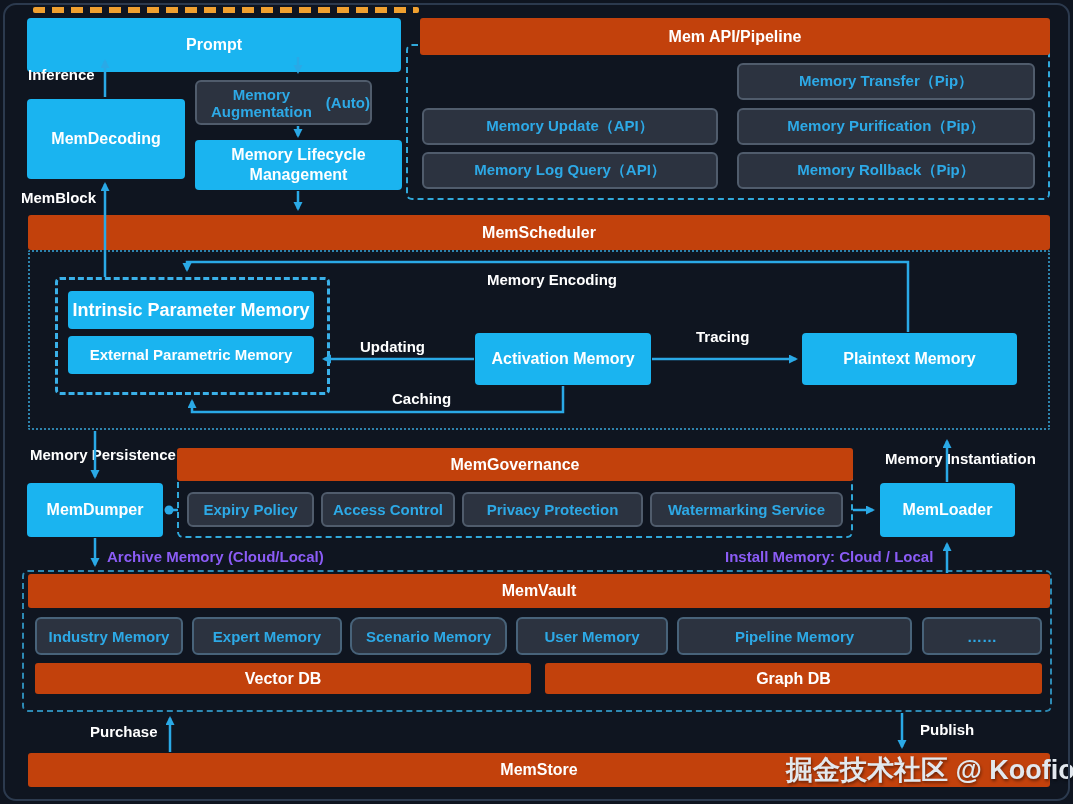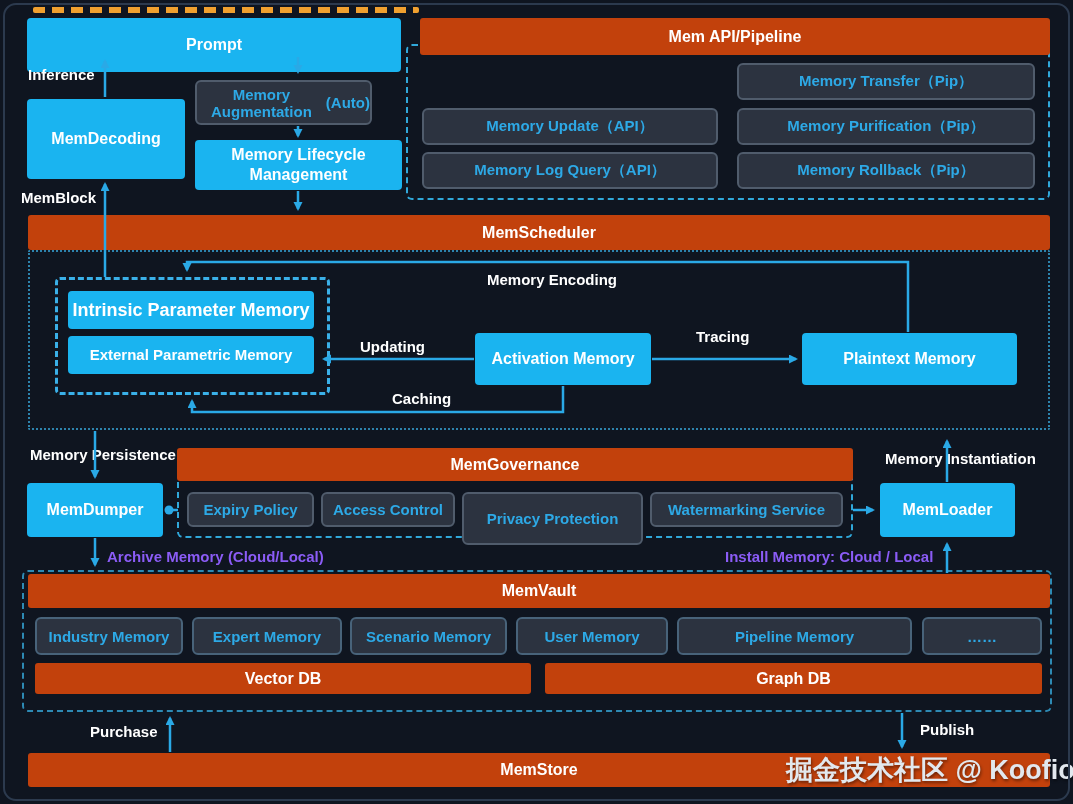--- a/index.html
+++ b/index.html
@@ -94,21 +94,21 @@
   <div class="abs bar" style="left:177px;top:448px;width:676px;height:33px;">
       <span>MemGovernance</span>
     </div>
 
   <div class="abs dark" style="left:187px;top:492px;width:127px;height:35px;">
       <span>Expiry Policy</span>
     </div>
   <div class="abs dark" style="left:321px;top:492px;width:134px;height:35px;">
       <span>Access Control</span>
     </div>
-  <div class="abs dark" style="left:462px;top:492px;width:181px;height:53px;">
+  <div class="abs dark" style="left:462px;top:492px;width:181px;height:35px;">
       <span>Privacy Protection</span>
     </div>
   <div class="abs dark" style="left:650px;top:492px;width:193px;height:35px;">
       <span>Watermarking Service</span>
     </div>
 
   <div class="abs cyan" style="left:27px;top:483px;width:136px;height:54px;">
       <span>MemDumper</span>
     </div>
   <div class="abs cyan" style="left:880px;top:483px;width:135px;height:54px;">
@@ -122,21 +122,21 @@
   <div class="abs bar" style="left:28px;top:574px;width:1022px;height:34px;">
       <span>MemVault</span>
     </div>
 
   <div class="abs dark" style="left:35px;top:617px;width:148px;height:38px;border-color:#48637a;">
       <span>Industry Memory</span>
     </div>
   <div class="abs dark" style="left:192px;top:617px;width:150px;height:38px;border-color:#48637a;">
       <span>Expert Memory</span>
     </div>
-  <div class="abs dark" style="left:350px;top:617px;width:157px;height:38px;border-color:#48637a;">
+  <div class="abs dark" style="left:350px;top:617px;width:157px;height:38px;border-color:#48637a;border-radius:9px;">
       <span>Scenario Memory</span>
     </div>
   <div class="abs dark" style="left:516px;top:617px;width:152px;height:38px;border-color:#48637a;">
       <span>User Memory</span>
     </div>
   <div class="abs dark" style="left:677px;top:617px;width:235px;height:38px;border-color:#48637a;">
       <span>Pipeline Memory</span>
     </div>
   <div class="abs dark" style="left:922px;top:617px;width:120px;height:38px;border-color:#48637a;">
       <span>……</span>

